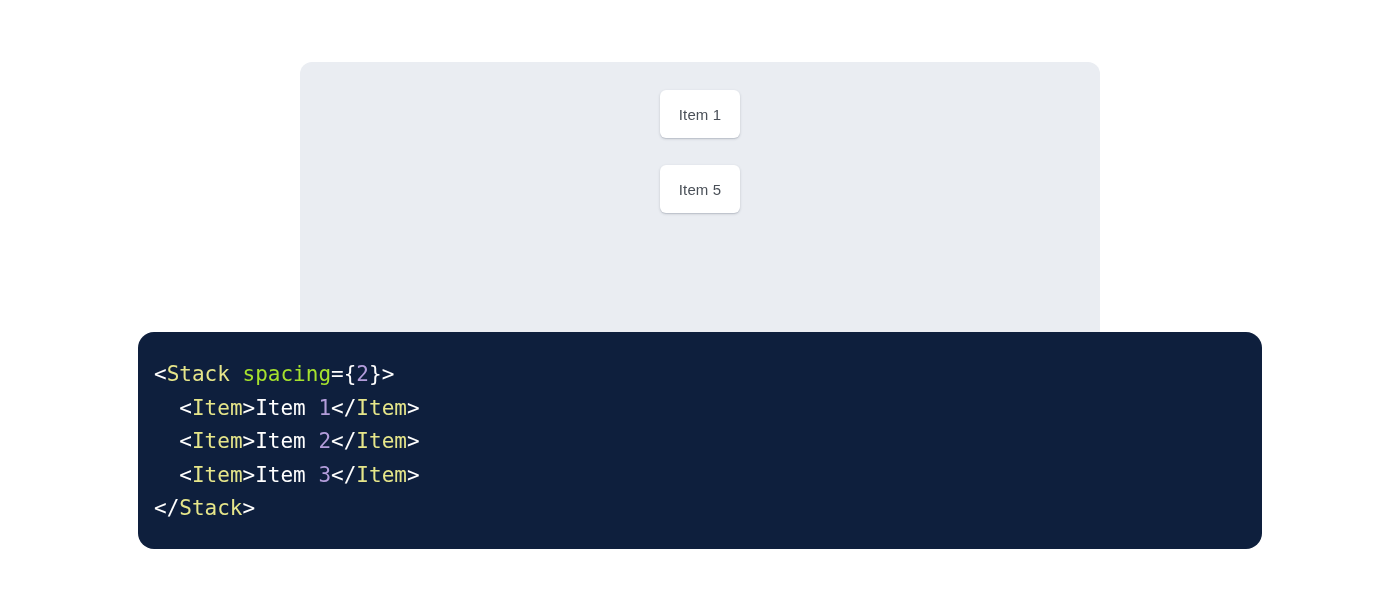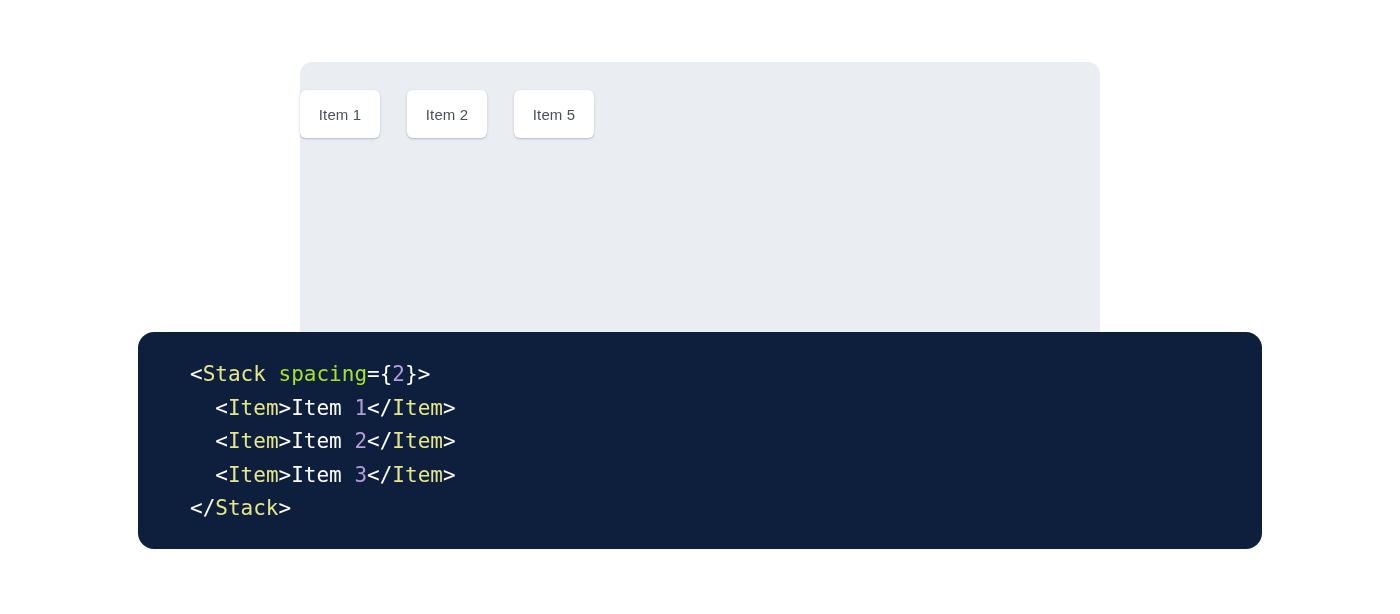--- a/index.html
+++ b/index.html
@@ -37,21 +37,21 @@
     box-sizing: border-box;
   }
 
   
   #stack {
     position: absolute;
     left: 0;
     top: 28px;
     width: 800px;
     display: flex;
-    flex-direction: row;
+    flex-direction: column;
     align-items: center;
     gap: 27px;
   }
 
   .stack-item {
     width: 80px;
     height: 48px;
     background: #ffffff;
     border-radius: 6px;
     box-shadow: 0 1px 3px rgba(20,30,50,0.16), 0 1px 1px rgba(20,30,50,0.10);
@@ -68,21 +68,21 @@
   
   #code-block {
     position: absolute;
     left: 138px;
     top: 332px;
     width: 1124px;
     height: 217px;
     background: #0e1f3d;
     border-radius: 16px;
     box-sizing: border-box;
-    padding: 26px 30px 26px 52px;
+    padding: 26px 30px 26px 16px;
     overflow: hidden;
   }
 
   #code-pre {
     margin: 0;
     font-family: "DejaVu Sans Mono", "Liberation Mono", monospace;
     font-size: 21px;
     line-height: 33.6px;
     color: #ffffff;
     white-space: pre;
@@ -101,23 +101,20 @@
 <div id="page-frame">
 
   <div id="preview-panel">
 
     <div id="stack">
 
       <div class="stack-item">
         <span>Item 1</span>
       </div>
 
-      <div class="stack-item">
-        <span>Item 2</span>
-      </div>
 
       <div class="stack-item">
         <span>Item 5</span>
       </div>
 
     </div>
   </div>
 
   <div id="code-block">
     <pre id="code-pre"><span class="tok-punct">&lt;</span><span class="tok-tag">Stack</span><span class="tok-text"> </span><span class="tok-attr">spacing</span><span class="tok-punct">={</span><span class="tok-num">2</span><span class="tok-punct">}&gt;</span>

